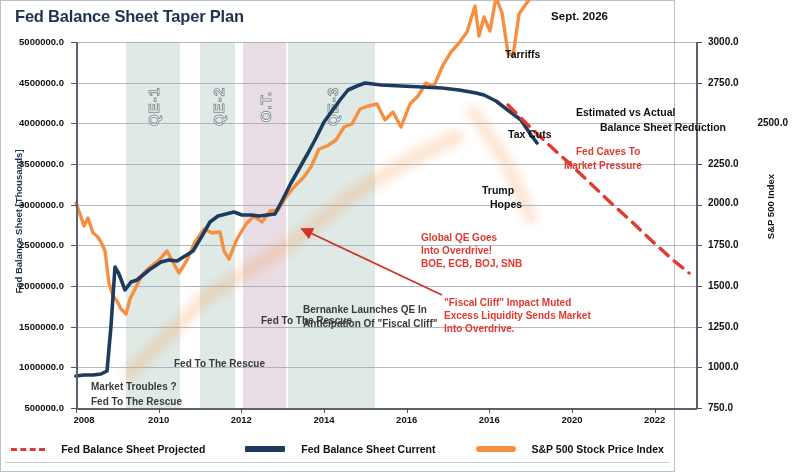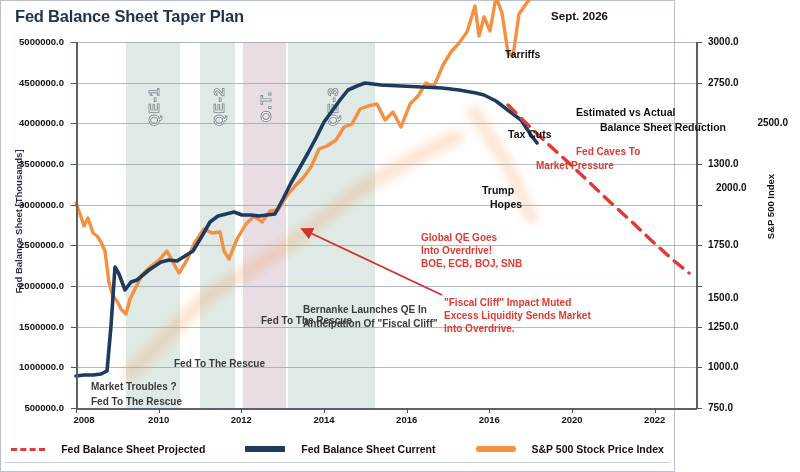--- a/index.html
+++ b/index.html
@@ -183,24 +183,24 @@
     <div class="tick-mark-y" style="left:621px;top:162.7px;"></div>
     <div class="tick-mark-y" style="left:621px;top:203.3px;"></div>
     <div class="tick-mark-y" style="left:621px;top:244px;"></div>
     <div class="tick-mark-y" style="left:621px;top:284.7px;"></div>
     <div class="tick-mark-y" style="left:621px;top:325.3px;"></div>
     <div class="tick-mark-y" style="left:621px;top:366px;"></div>
 
     <div class="tick-right" style="top:-6px;">3000.0</div>
     <div class="tick-right" style="top:34.7px;">2750.0</div>
     <div class="tick-right" style="top:75.3px;text-align:right;">2500.0</div>
-    <div class="tick-right" style="top:116px;">1300.0</div>
-    <div class="tick-right" style="top:140px;margin-left:8px;">2000.0</div>
+    <div class="tick-right" style="top:116px;">2250.0</div>
+    <div class="tick-right" style="top:155px;">2000.0</div>
     <div class="tick-right" style="top:197.3px;">1750.0</div>
-    <div class="tick-right" style="top:250px;">1500.0</div>
+    <div class="tick-right" style="top:238px;">1500.0</div>
     <div class="tick-right" style="top:278.7px;">1250.0</div>
     <div class="tick-right" style="top:319.3px;">1000.0</div>
     <div class="tick-right" style="top:360px;">750.0</div>
 
     <div class="tick-mark-x" style="left:0px;top:366px;"></div>
     <div class="tick-mark-x" style="left:82.7px;top:366px;"></div>
     <div class="tick-mark-x" style="left:165.3px;top:366px;"></div>
     <div class="tick-mark-x" style="left:248px;top:366px;"></div>
     <div class="tick-mark-x" style="left:330.7px;top:366px;"></div>
     <div class="tick-mark-x" style="left:413.3px;top:366px;"></div>
@@ -235,21 +235,21 @@
     <div class="ann ann-black" style="left:406px;top:142px;">Trump</div>
     <div class="ann ann-black" style="left:406px;top:156px;margin-left:8px;">Hopes</div>
 
     <div class="ann ann-black" style="left:432px;top:86px;">Tax Cuts</div>
     <div class="ann ann-black" style="left:429px;top:6px;">Tarriffs</div>
 
     <div class="ann ann-black" style="left:500px;top:64px;">Estimated vs Actual</div>
     <div class="ann ann-black" style="left:524px;top:79px;">Balance Sheet Reduction</div>
 
     <div class="ann ann-red" style="left:488px;top:103px;margin-left:12px;">Fed Caves To</div>
-    <div class="ann ann-red" style="left:460px;top:117px;">Market Pressure</div>
+    <div class="ann ann-red" style="left:488px;top:117px;">Market Pressure</div>
 
     <svg class="series" viewBox="0 0 620 366" preserveAspectRatio="none" style="pointer-events:none;">
       <defs>
         <marker id="arrowhead" markerWidth="7" markerHeight="7" refX="6" refY="3.5" orient="auto">
           <polygon points="0 0, 7 3.5, 0 7" fill="#d4322c"></polygon>
         </marker>
       </defs>
       <line x1="366" y1="253" x2="226" y2="187" stroke="#d4322c" stroke-width="1.8" marker-end="url(#arrowhead)"></line>
     </svg>
   </div>

